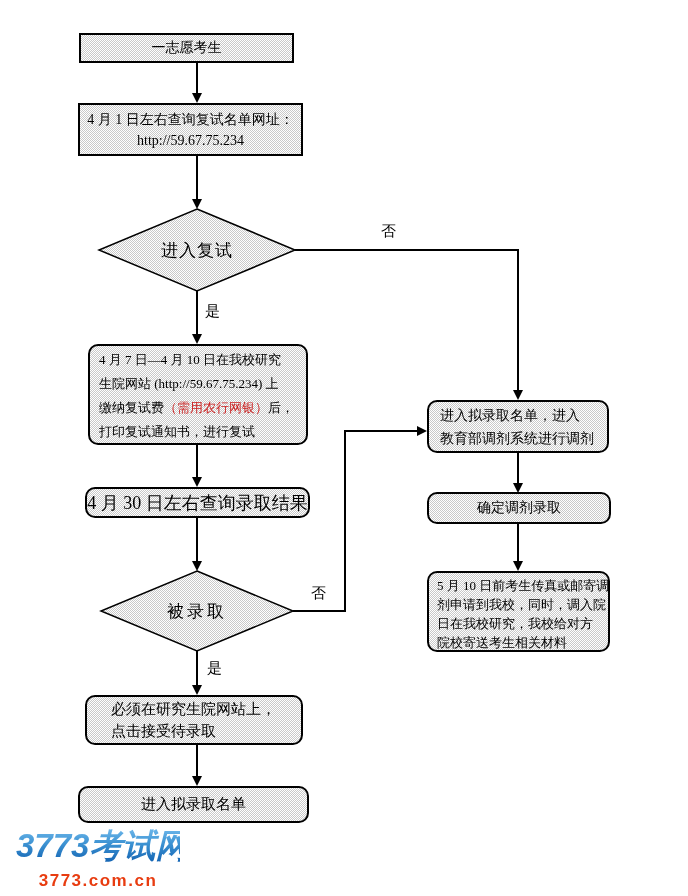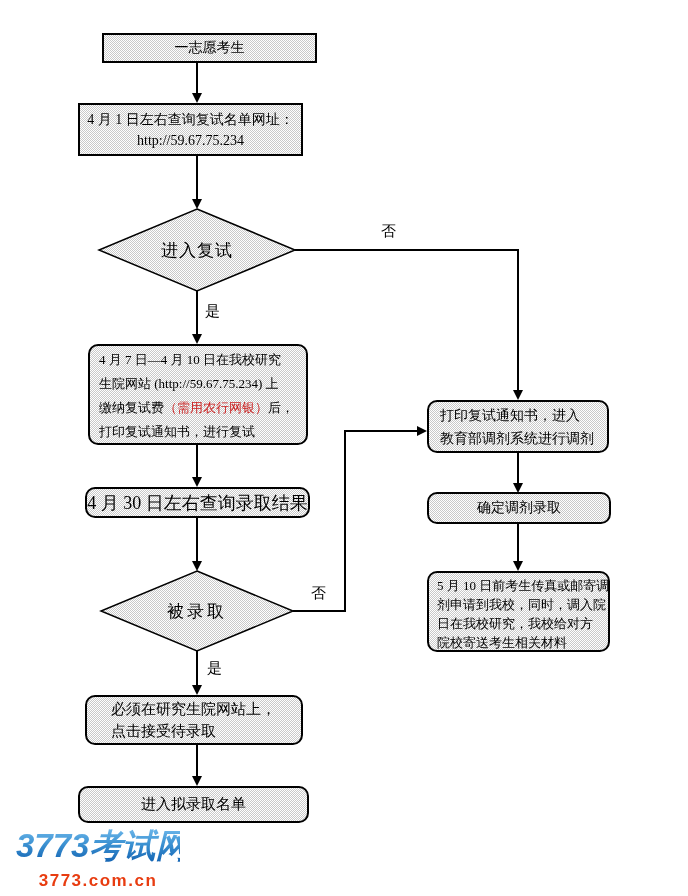--- a/index.html
+++ b/index.html
@@ -23,21 +23,21 @@
     background-image: conic-gradient(#c9c9c9 25%, #ffffff 0 50%, #c9c9c9 0 75%, #ffffff 0);
     background-size: 2px 2px;
     display: flex;
     flex-direction: column;
     justify-content: center;
   }
   .node.center { align-items: center; text-align: center; }
   .node.rounded { border-radius: 10px; }
   .line { white-space: nowrap; }
 
-  .box-first      { left: 102px;  top: 33px;  width: 215px; height: 30px; font-size: 14px; }
+  .box-first      { left: 79px;  top: 33px;  width: 215px; height: 30px; font-size: 14px; }
   .box-checklist  { left: 78px;  top: 103px; width: 225px; height: 53px; font-size: 14px; line-height: 21px; }
   .box-payfee     { left: 88px;  top: 344px; width: 220px; height: 101px; font-size: 13px; line-height: 24px; padding: 2px 4px 0 9px; justify-content: flex-start; }
   .box-result     { left: 85px;  top: 487px; width: 225px; height: 31px; font-size: 18px; }
   .box-accept     { left: 85px;  top: 695px; width: 218px; height: 50px; font-size: 15px; line-height: 22px; padding-left: 24px; }
   .box-finallist  { left: 78px;  top: 786px; width: 231px; height: 37px; font-size: 15px; }
   .box-selfcontact{ left: 427px; top: 400px; width: 182px; height: 53px; font-size: 14px; line-height: 23px; padding-left: 11px; }
   .box-confirm    { left: 427px; top: 492px; width: 184px; height: 32px; font-size: 14px; }
   .box-apply      { left: 427px; top: 571px; width: 183px; height: 81px; font-size: 13px; line-height: 19px; padding: 3px 2px 0 8px; justify-content: flex-start; }
 
   .red-seg { color: #cc2222; }
@@ -168,21 +168,21 @@
   <div class="node rounded box-accept">
     <div class="line">必须在研究生院网站上，</div>
     <div class="line">点击接受待录取</div>
   </div>
 
   <div class="node center rounded box-finallist">
     <div class="line">进入拟录取名单</div>
   </div>
 
   <div class="node rounded box-selfcontact">
-    <div class="line">打印复试通知书，进入</div>
+    <div class="line">进入拟录取名单，进入</div>
     <div class="line">教育部调剂系统进行调剂</div>
   </div>
 
   <div class="node center rounded box-confirm">
     <div class="line">确定调剂录取</div>
   </div>
 
   <div class="node rounded box-apply">
     <div class="line">5 月 10 日前考生传真或邮寄调</div>
     <div class="line">剂申请到我校，同时，调入院</div>

